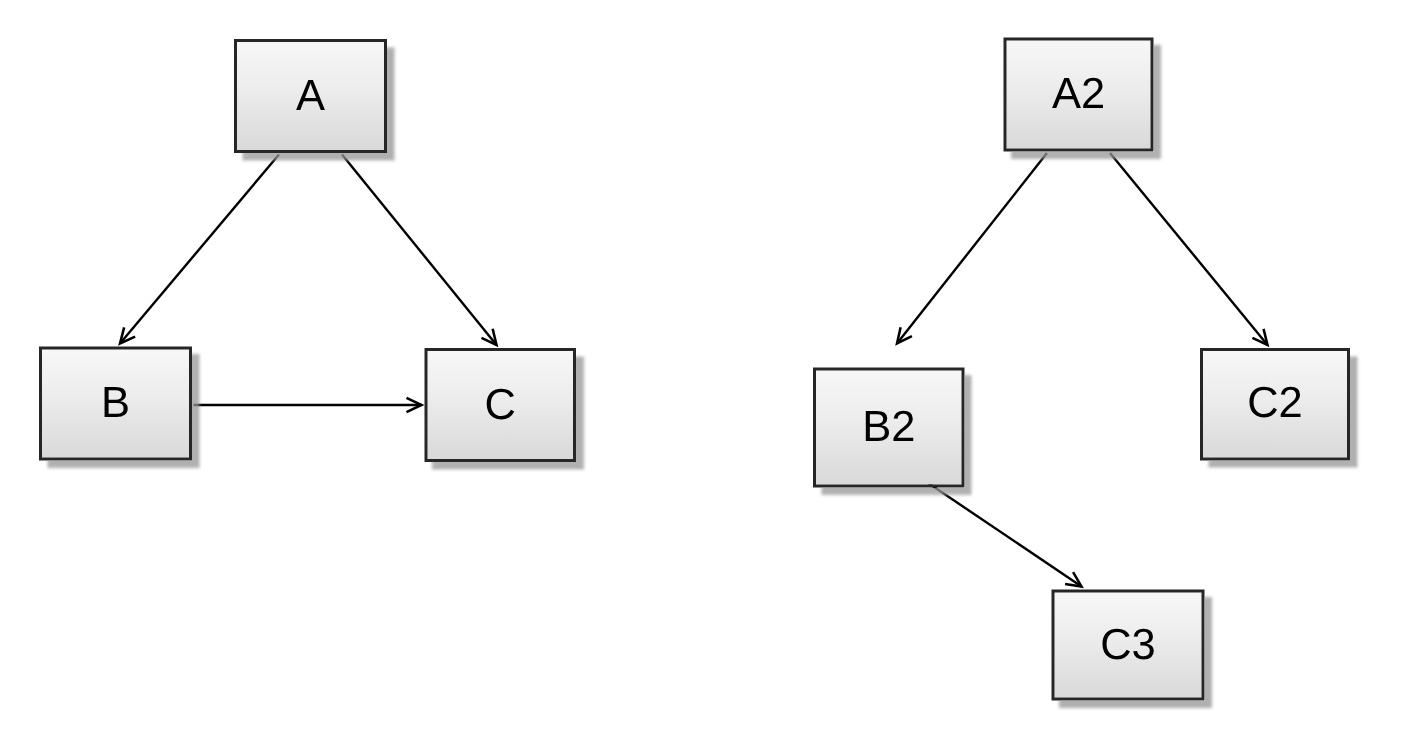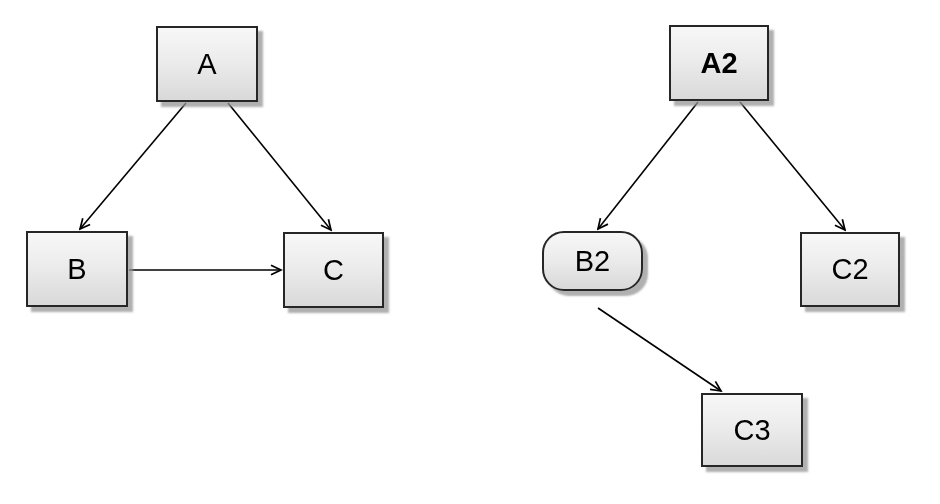--- a/index.html
+++ b/index.html
@@ -61,24 +61,24 @@
 
   <div class="node" style="left: 156px; top: 26px; width: 102px; height: 76px;">
     <span class="node-label">A</span>
   </div>
   <div class="node" style="left: 26px; top: 231px; width: 102px; height: 76px;">
     <span class="node-label">B</span>
   </div>
   <div class="node" style="left: 283px; top: 232px; width: 101px; height: 76px;">
     <span class="node-label">C</span>
   </div>
-  <div class="node" style="left: 669px; top: 25px; width: 100px; height: 76px; font-weight: bold;">
+  <div class="node" style="left: 669px; top: 25px; width: 100px; height: 76px;">
     <span class="node-label">A2</span>
   </div>
-  <div class="node" style="left: 542px; top: 231px; width: 101px; height: 60px; border-radius: 22px;">
+  <div class="node" style="left: 542px; top: 245px; width: 101px; height: 80px;">
     <span class="node-label">B2</span>
   </div>
   <div class="node" style="left: 800px; top: 232px; width: 100px; height: 75px;">
     <span class="node-label">C2</span>
   </div>
   <div class="node" style="left: 676px; top: 393px; width: 102px; height: 74px; margin-left: 25px;">
     <span class="node-label">C3</span>
   </div>
 
 </div>

